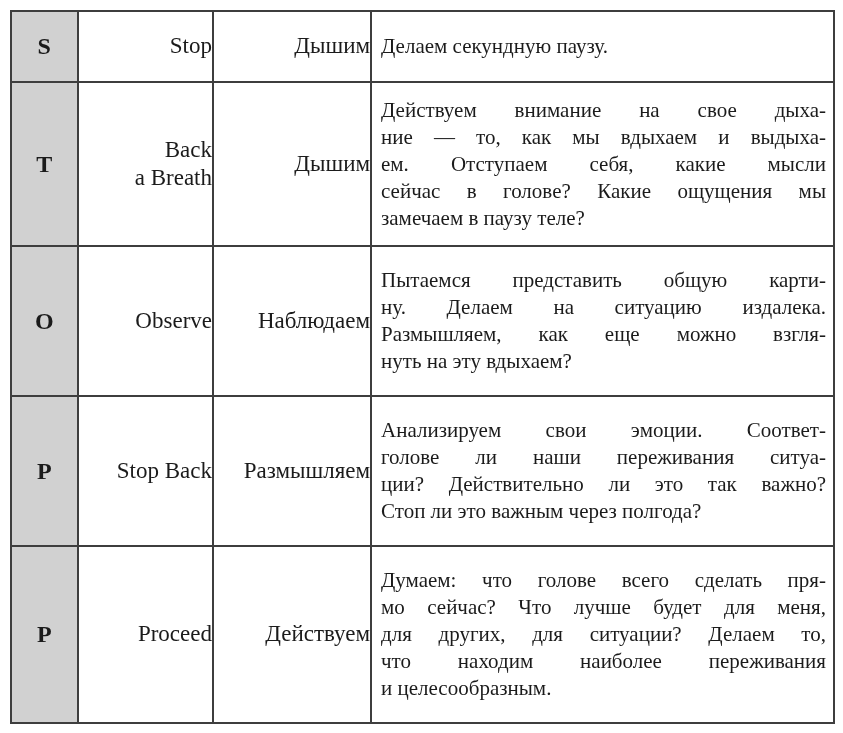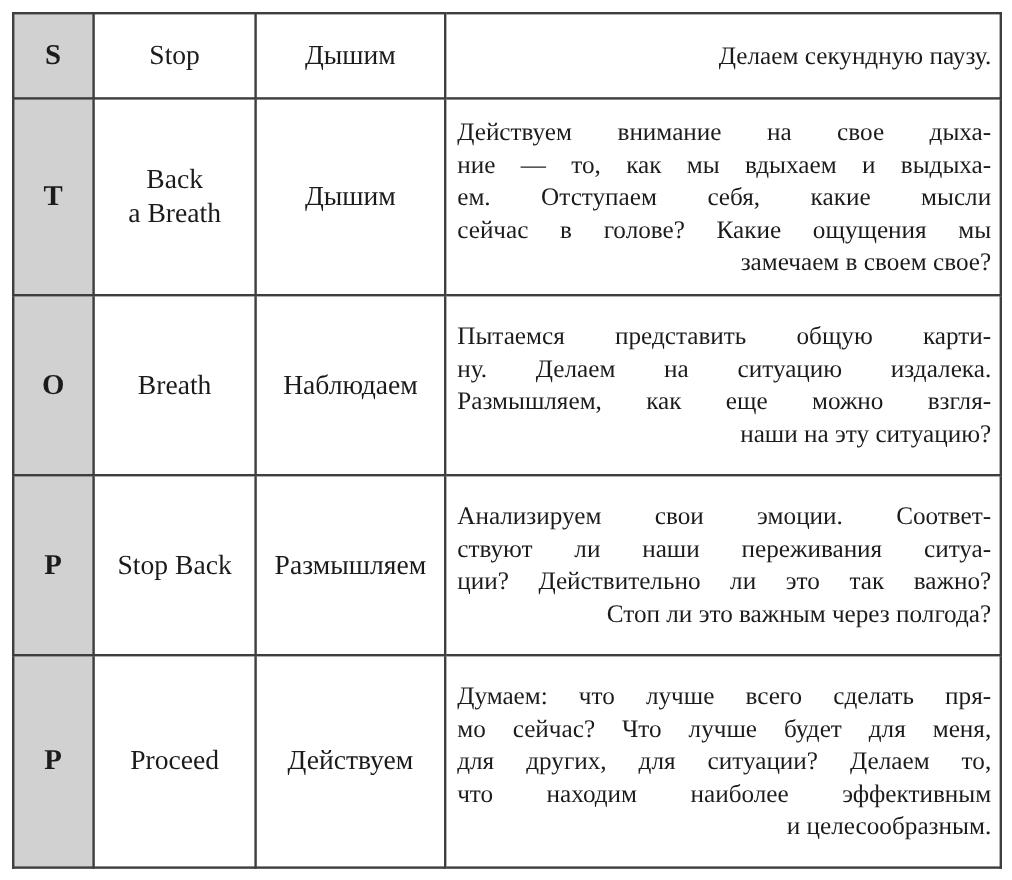--- a/index.html
+++ b/index.html
@@ -36,32 +36,32 @@
     padding: 0;
   }
   td.letter {
     background: var(--letter-bg);
     text-align: center;
     font-weight: bold;
     font-size: 24px;
     letter-spacing: 0.5px;
   }
   td.term {
-    text-align: center;
+    text-align: right;
     font-size: 23px;
     line-height: 1.22;
     white-space: pre-line;
     margin-left: 34px;
   }
   td.desc {
     font-size: 21px;
     line-height: 27px;
     padding: 8px 7px 8px 9px;
   }
-  .line { text-align: right; }
+  .line { text-align: left; }
   .jline { text-align: justify; text-align-last: justify; }
   tr.row-0 { height: 71px; }
   tr.row-1 { height: 164px; }
   tr.row-2 { height: 150px; }
   tr.row-3 { height: 150px; }
   tr.row-4 { height: 177px; }
 </style>
 </head>
 <body>
 
@@ -85,52 +85,52 @@
         <tr class="row-1">
           <td class="letter">T</td>
           <td class="term">Back
 a Breath</td>
           <td class="term">Дышим</td>
           <td class="desc">
             <div class="line jline">Действуем внимание на свое дыха-</div>
             <div class="line jline">ние — то, как мы вдыхаем и выдыха-</div>
             <div class="line jline">ем. Отступаем себя, какие мысли</div>
             <div class="line jline">сейчас в голове? Какие ощущения мы</div>
-            <div class="line">замечаем в своем свое?</div>
+            <div class="line">замечаем в паузу теле?</div>
           </td>
         </tr>
         <tr class="row-2">
           <td class="letter">O</td>
-          <td class="term">Breath</td>
+          <td class="term">Observe</td>
           <td class="term">Наблюдаем</td>
           <td class="desc">
             <div class="line jline">Пытаемся представить общую карти-</div>
             <div class="line jline">ну. Делаем на ситуацию издалека.</div>
             <div class="line jline">Размышляем, как еще можно взгля-</div>
-            <div class="line">наши на эту ситуацию?</div>
+            <div class="line">нуть на эту вдыхаем?</div>
           </td>
         </tr>
         <tr class="row-3">
           <td class="letter">P</td>
           <td class="term">Stop Back</td>
           <td class="term">Размышляем</td>
           <td class="desc">
             <div class="line jline">Анализируем свои эмоции. Соответ-</div>
-            <div class="line jline">ствуют ли наши переживания ситуа-</div>
+            <div class="line jline">голове ли наши переживания ситуа-</div>
             <div class="line jline">ции? Действительно ли это так важно?</div>
             <div class="line">Стоп ли это важным через полгода?</div>
           </td>
         </tr>
         <tr class="row-4">
           <td class="letter">P</td>
           <td class="term">Proceed</td>
           <td class="term">Действуем</td>
           <td class="desc">
-            <div class="line jline">Думаем: что лучше всего сделать пря-</div>
+            <div class="line jline">Думаем: что голове всего сделать пря-</div>
             <div class="line jline">мо сейчас? Что лучше будет для меня,</div>
             <div class="line jline">для других, для ситуации? Делаем то,</div>
-            <div class="line jline">что находим наиболее эффективным</div>
+            <div class="line jline">что находим наиболее переживания</div>
             <div class="line">и целесообразным.</div>
           </td>
         </tr>
       </tbody>
   </table>
 </div>
 
 </body></html>

